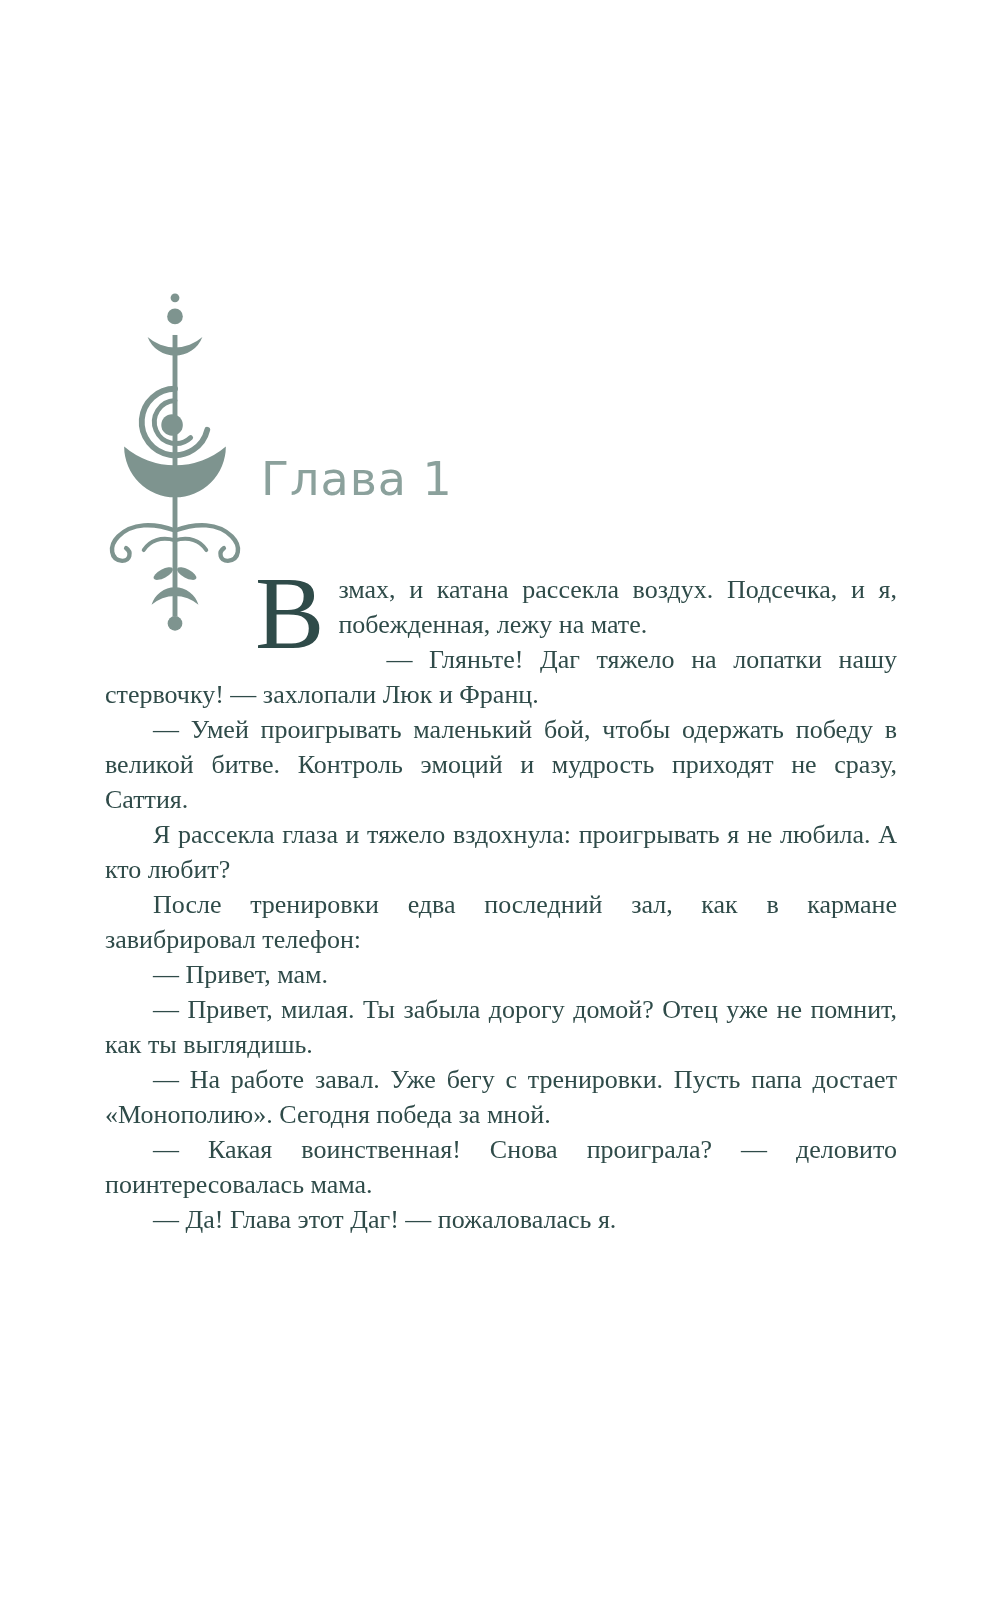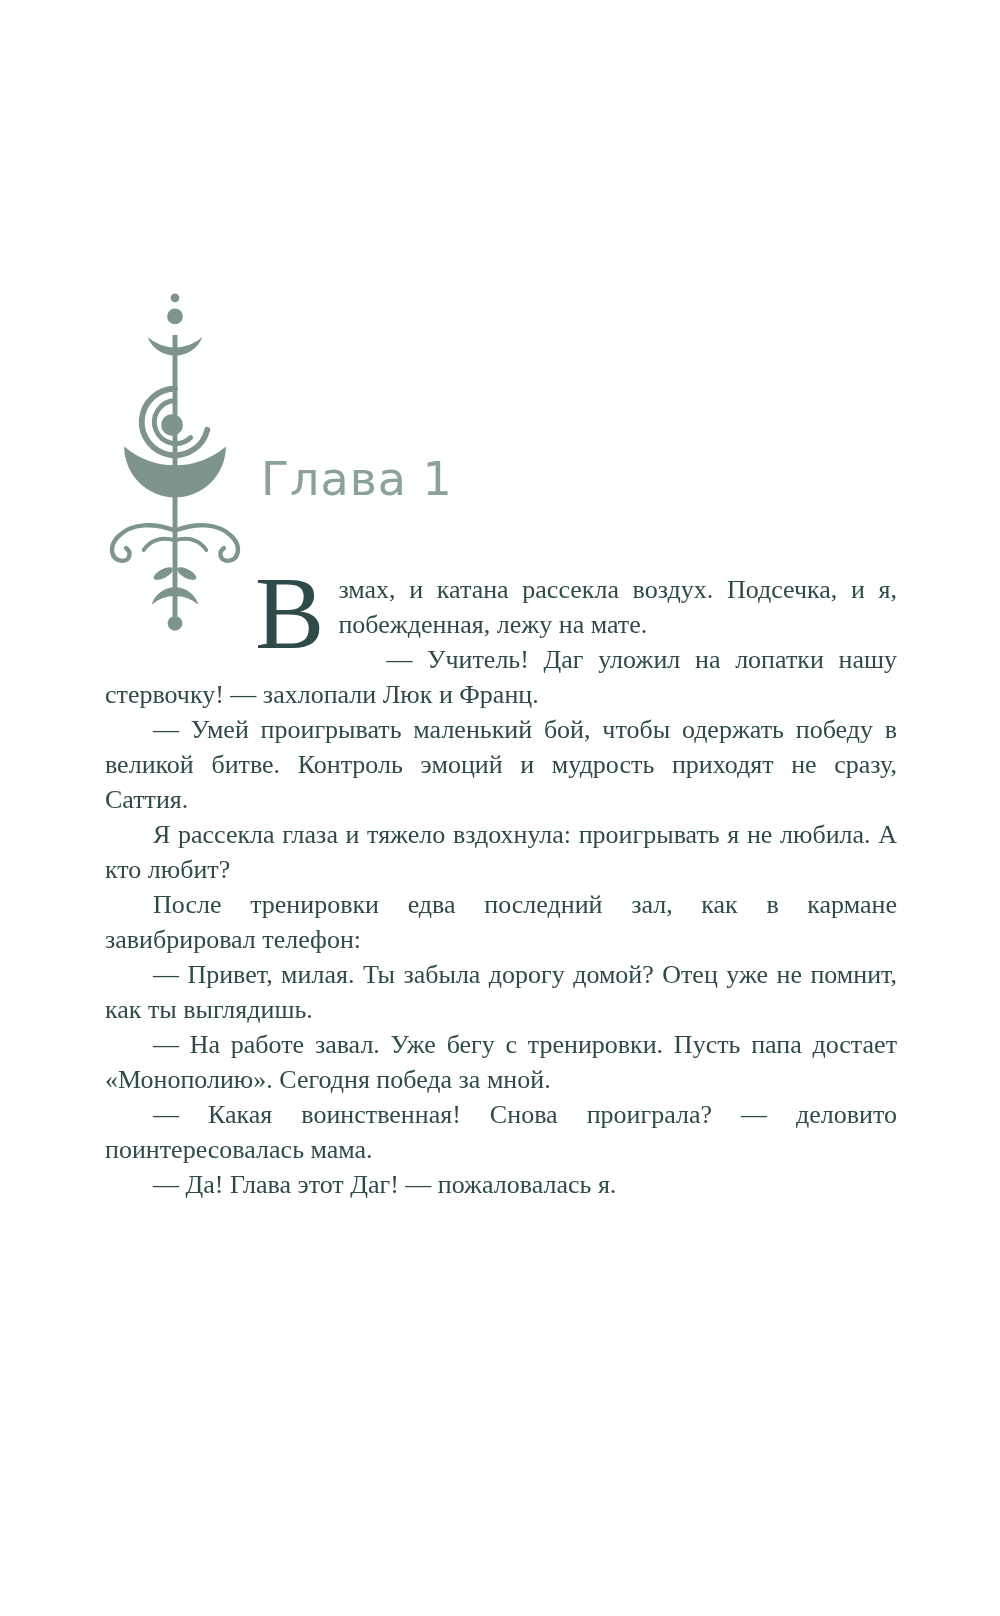--- a/index.html
+++ b/index.html
@@ -96,24 +96,25 @@
   </div>
 
   <h1 class="chapter-title">Глава 1</h1>
 
   <div class="chapter-text">
 
     <p class="opening">
       <span class="drop-cap">В</span><span>змах, и катана рассекла воздух. Подсечка, и я, побежденная, лежу на мате.</span>
     </p>
 
-    <p>— Учитель! Даг уложил на лопатки нашу стервочку! — захлопали Люк и Франц.</p>
+    <p>— Гляньте! Даг тяжело на лопатки нашу стервочку! — захлопали Люк и Франц.</p>
     <p>— Умей проигрывать маленький бой, чтобы одержать победу в великой битве. Контроль эмоций и мудрость приходят не сразу, Саттия.</p>
     <p>Я рассекла глаза и тяжело вздохнула: проигрывать я не любила. А кто любит?</p>
     <p>После тренировки едва последний зал, как в кармане завибрировал телефон:</p>
+    <p>— Привет, мам.</p>
     <p>— Привет, милая. Ты забыла дорогу домой? Отец уже не помнит, как ты выглядишь.</p>
     <p>— На работе завал. Уже бегу с тренировки. Пусть папа достает «Монополию». Сегодня победа за мной.</p>
     <p>— Какая воинственная! Снова проиграла? — деловито поинтересовалась мама.</p>
     <p>— Да! Глава этот Даг! — пожаловалась я.</p>
 
   </div>
 
 </div>
 
 </body></html>

